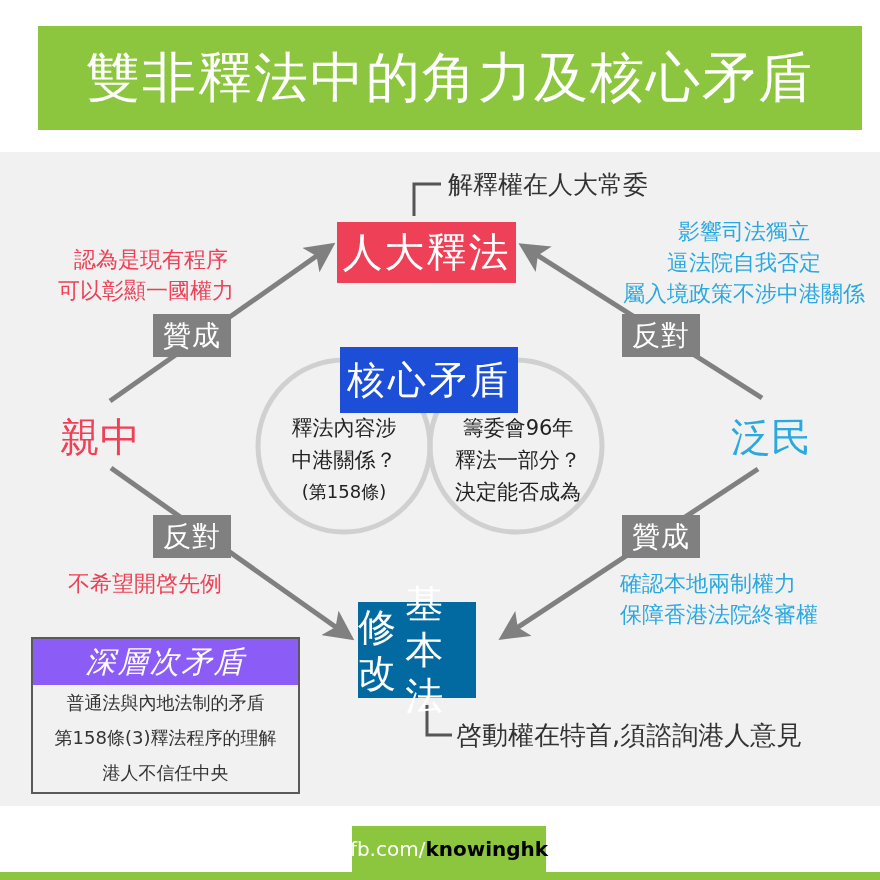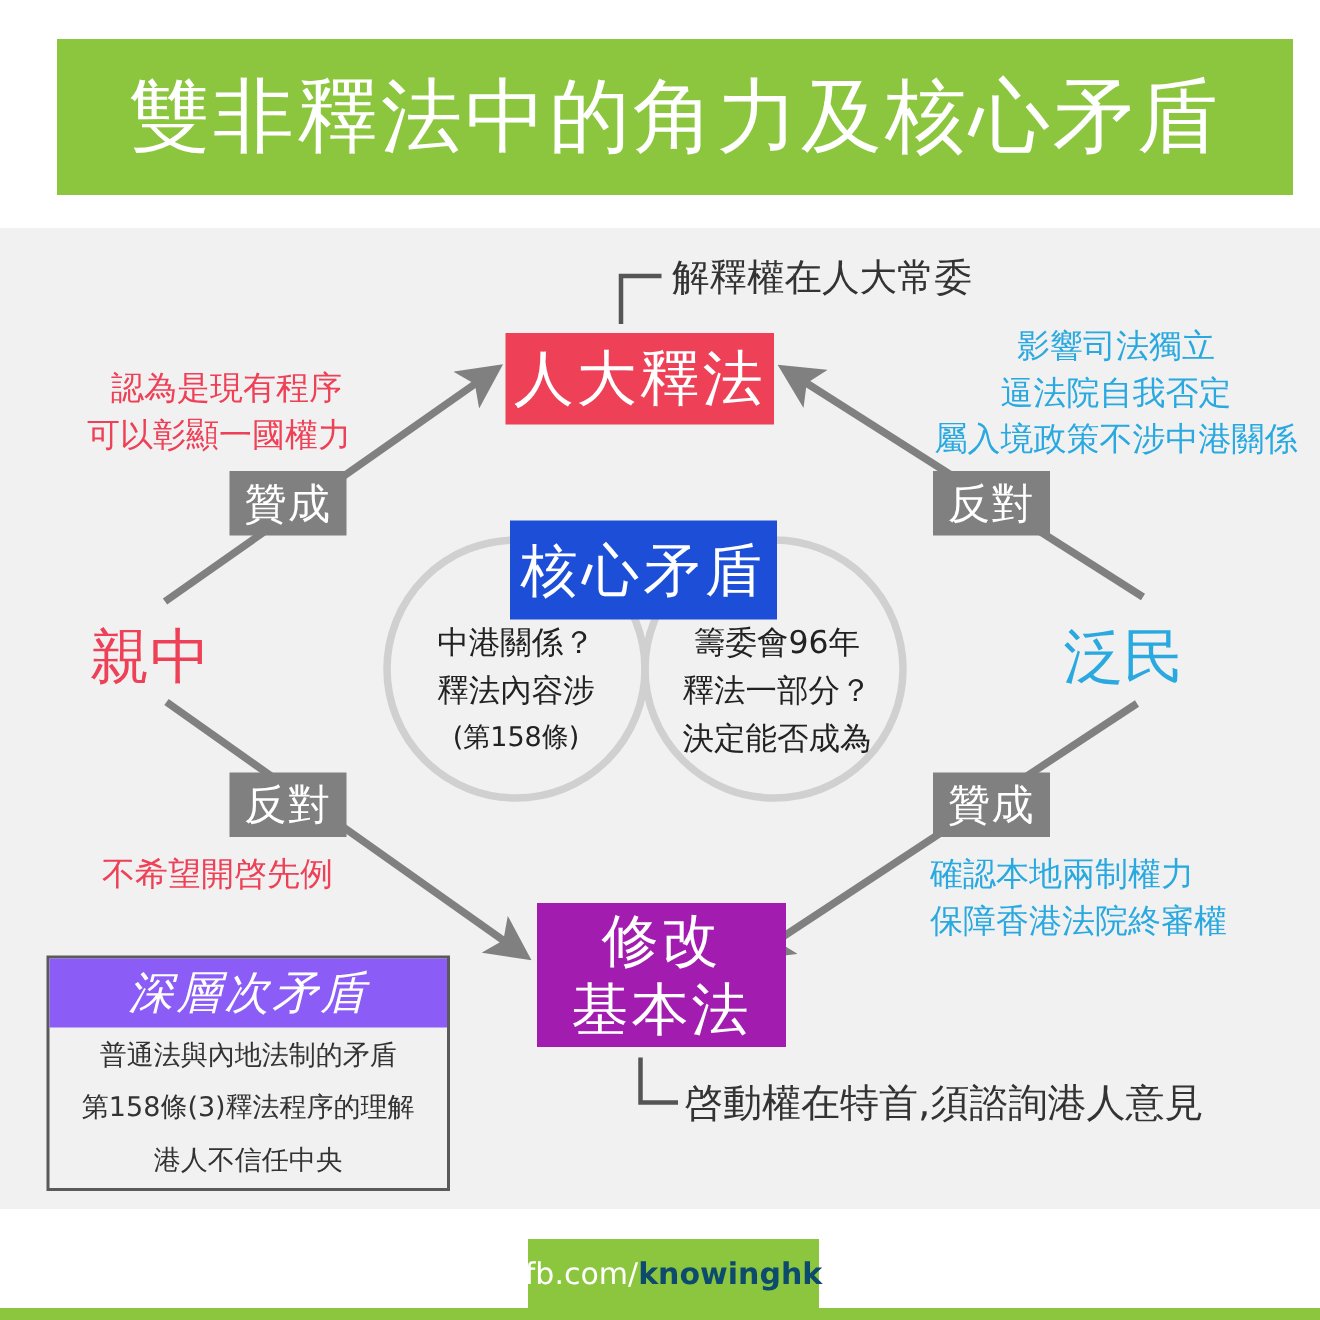--- a/index.html
+++ b/index.html
@@ -7,41 +7,41 @@
          font-family:"DejaVu Sans", sans-serif; }
   .abs { position:absolute; }
   .banner { left:38px; top:26px; width:824px; height:104px; background:#8cc63f; }
   .banner-title { left:38px; top:26px; width:824px; height:104px; display:flex; align-items:center;
                   justify-content:center; color:#ffffff; font-size:54px; letter-spacing:2px; }
   .panel { left:0; top:152px; width:880px; height:654px; background:#f1f1f1; }
   svg.lines { position:absolute; left:0; top:0; }
   .note-dark { color:#333333; font-size:25px; white-space:nowrap; }
   .box-red { left:337px; top:222px; width:179px; height:61px; background:#ee4056; color:#fff;
              font-size:40px; display:flex; align-items:center; justify-content:center; letter-spacing:2px; }
-  .box-blue { left:358px; top:602px; width:166px; height:96px; background:#a21caf; color:#fff;
-              font-size:38px; display:flex; flex-direction:column; align-items:center; justify-content:center;
+  .box-blue { left:358px; top:602px; width:118px; height:96px; background:#0369a1; color:#fff;
+              font-size:38px; display:flex; flex-direction:row; align-items:center; justify-content:center;
               line-height:46px; letter-spacing:2px; }
   .badge { background:#808080; color:#fff; font-size:28px; display:flex; align-items:center;
            justify-content:center; width:78px; height:43px; letter-spacing:1px; }
   .red-text { color:#ee4056; font-size:22px; line-height:31px; white-space:nowrap; }
   .blue-text { color:#29a9e0; font-size:22px; line-height:31px; white-space:nowrap; }
   .camp { font-size:40px; }
   .core-title { left:340px; top:347px; width:178px; height:66px; background:#1d4ed8; color:#fff;
                 font-size:38px; display:flex; align-items:center; justify-content:center; letter-spacing:3px; }
   .circle-text { color:#222; font-size:21px; line-height:32px; text-align:center; white-space:nowrap; }
   .deep-box { left:31px; top:637px; width:265px; height:153px; border:2px solid #5a5a5a; background:#f1f1f1; }
   .deep-head { height:46px; background:#8b5cf6; color:#fff; font-size:30px; display:flex; align-items:center;
                justify-content:center; letter-spacing:2px;font-style:italic; }
   .deep-row { height:35px; display:flex; align-items:center; justify-content:center; color:#333; font-size:18px;
               white-space:nowrap; }
   .footer-tab { left:352px; top:826px; width:194px; height:46px; background:#8cc63f; display:flex;
                 align-items:center; justify-content:center; font-size:20px; }
   .footer-bar { left:0; top:872px; width:880px; height:8px; background:#8cc63f; }
   .fb-prefix { color:#ffffff; }
-  .fb-handle { color:#0c4a6e; font-weight:bold; }
+  .fb-handle { color:#000000; font-weight:bold; }
 </style>
 </head>
 <body>
 
 <div class="abs banner"></div>
 <div class="abs banner-title">雙非釋法中的角力及核心矛盾</div>
 
 <div class="abs panel"></div>
 
 <svg class="lines" width="880" height="880">
@@ -80,30 +80,30 @@
 <div class="abs red-text" style="left:68px; top:568px;">
   <div>不希望開啓先例</div>
 </div>
 
 <div class="abs blue-text" style="left:623px; top:216px;text-align:center;">
   <div>影響司法獨立</div>
   <div>逼法院自我否定</div>
   <div>屬入境政策不涉中港關係</div>
 </div>
 <div class="abs badge" style="left:622px; top:314px;">反對</div>
-<div class="abs camp" style="left:709px; top:410px; color:#29a9e0;">泛民</div>
+<div class="abs camp" style="left:731px; top:410px; color:#29a9e0;">泛民</div>
 <div class="abs badge" style="left:622px; top:515px;">贊成</div>
 <div class="abs blue-text" style="left:620px; top:568px;">
   <div>確認本地兩制權力</div>
   <div>保障香港法院終審權</div>
 </div>
 
 <div class="abs circle-text" style="left:264px; top:412px; width:160px;">
+  <div>釋法內容涉</div>
   <div>中港關係？</div>
-  <div>釋法內容涉</div>
   <div style="font-size:18px;">(第158條)</div>
 </div>
 <div class="abs circle-text" style="left:438px; top:412px; width:160px;">
   <div>籌委會96年</div>
   <div>釋法一部分？</div>
   <div>決定能否成為</div>
 </div>
 <div class="abs core-title">核心矛盾</div>
 
 <div class="abs box-blue">

